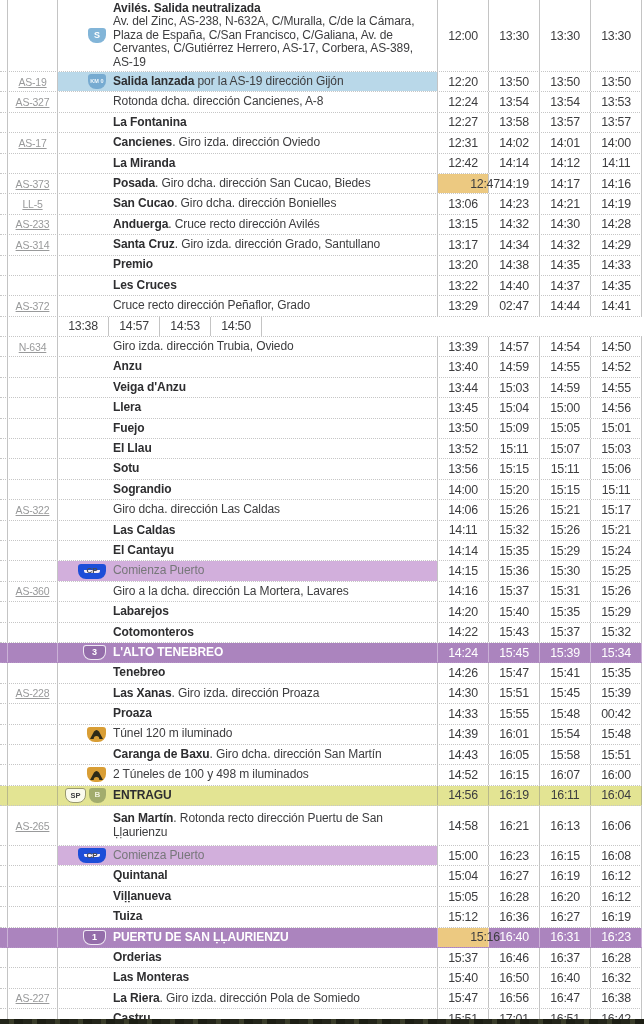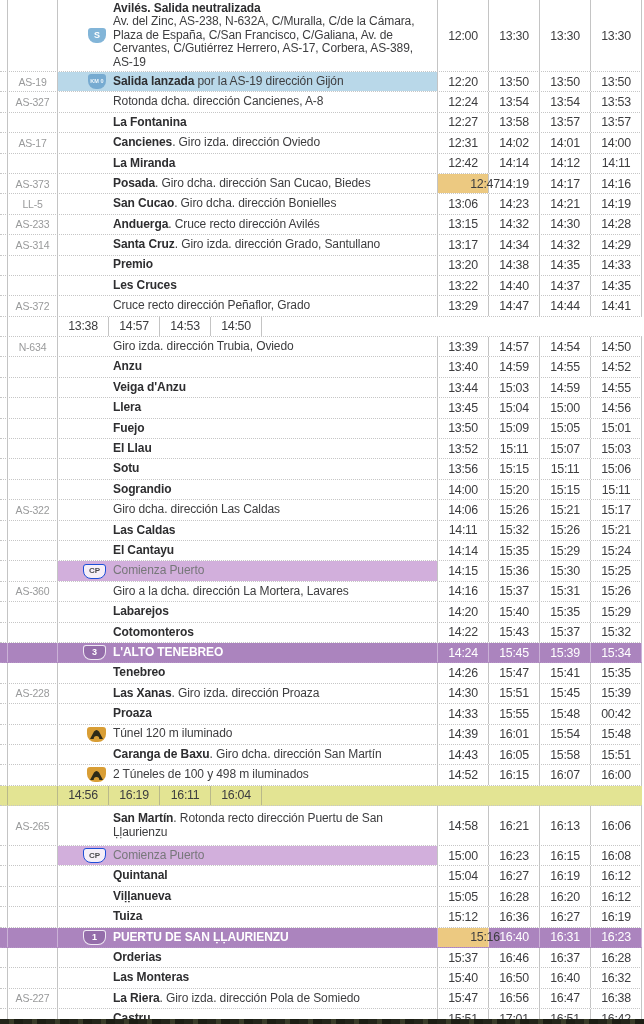--- a/index.html
+++ b/index.html
@@ -13,21 +13,21 @@
   .row {
     display:flex; align-items:stretch; height:20.4px;
     border-bottom:1px dotted #c6c6c6; background:#fff;
   }
   .row.h-tall { height:72px; }
   .row.h-two  { height:40px; }
   .c-stub { width:8px; border-right:1px solid #c4c4c4; flex:none; }
   .c-road {
     width:50px; flex:none; border-right:1px solid #c4c4c4;
     display:flex; align-items:center; justify-content:center;
-    font-size:10.5px; color:#999a9b; letter-spacing:-0.2px;
+    font-size:10.5px; color:#999a9b; letter-spacing:-0.2px;text-decoration:underline;
   }
   .c-main { flex:1; min-width:0; display:flex; align-items:center; border-right:1px solid #c4c4c4; }
   .icons {
     width:55px; flex:none; display:flex; align-items:center; justify-content:flex-end;
     gap:3px; padding-right:7px;
   }
   .desc {
     flex:1; min-width:0; padding-right:8px;
     font-size:12px; line-height:1.12; color:#3d3d3f; letter-spacing:-0.1px;
   }
@@ -51,21 +51,21 @@
   .c-time.tan { background:#ecc981; color:#3d3d3f !important;padding-left:44px; }
   
   .badge {
     height:15px; min-width:18px; padding:0 2.5px; flex:none;
     display:flex; align-items:center; justify-content:center;
     font-weight:bold; font-size:8.5px; line-height:1;
     border-radius:3px 3px 8px 8px; letter-spacing:0;
   }
   .badge.b-start { background:#82b5d8; color:#fff; font-size:9px; }
   .badge.b-km0   { background:#77abd1; color:#eef6fb; font-size:5.5px; }
-  .badge.b-cp    { background:rgba(255,255,255,.8); border:1px solid #1d4ed8; color:#4b4b4e; font-size:8px; min-width:23px; }
+  .badge.b-cp    { background:rgba(255,255,255,.8); border:6px solid #1d4ed8; color:#4b4b4e; font-size:8px; min-width:23px; }
   .badge.b-cat   { background:rgba(90,50,120,.28); border:1px solid rgba(255,255,255,.85); color:#fff; font-size:9px; min-width:23px; }
   .badge.b-sp    { background:#fbfbee; border:1px solid #99996f; color:#3c3c3e; font-size:7.5px; min-width:21px; }
   .badge.b-bonus { background:#a2ac6d; color:#eff0da; font-size:8px; min-width:17px; }
   .badge.b-tunnel{ background:#d99e35; min-width:19px; }
   .photo-band {
     position:absolute; left:0; bottom:0; width:644px; height:5px;
     background:repeating-linear-gradient(90deg,#23251a 0 9px,#3a3d2a 9px 14px,#1c1e14 14px 23px);
   }
 </style>
 </head>
@@ -222,21 +222,21 @@
         <div class="c-time">14:35</div>
       </div>
       <div class="row">
         <div class="c-stub"></div>
         <div class="c-road">AS-372</div>
         <div class="c-main">
           <div class="icons"></div>
           <div class="desc"><span>Cruce recto dirección Peñaflor, Grado</span></div>
         </div>
         <div class="c-time">13:29</div>
-        <div class="c-time">14:47</div>
+        <div class="c-time">02:47</div>
         <div class="c-time">14:44</div>
         <div class="c-time">14:41</div>
       </div>
       <div class="row">
         <div class="c-stub"></div>
         <div class="c-road"></div>
         <div class="c-time">13:38</div>
         <div class="c-time">14:57</div>
         <div class="c-time">14:53</div>
         <div class="c-time">14:50</div>
@@ -517,20 +517,27 @@
           <div class="desc"><span>2 Túneles de 100 y 498 m iluminados</span></div>
         </div>
         <div class="c-time">14:52</div>
         <div class="c-time">16:15</div>
         <div class="c-time">16:07</div>
         <div class="c-time">16:00</div>
       </div>
       <div class="row hl-sprint">
         <div class="c-stub"></div>
         <div class="c-road"></div>
+        <div class="c-main">
+          <div class="icons">
+            <span class="badge b-sp">SP</span>
+            <span class="badge b-bonus">B</span>
+          </div>
+          <div class="desc"><b>ENTRAGU</b></div>
+        </div>
         <div class="c-time">14:56</div>
         <div class="c-time">16:19</div>
         <div class="c-time">16:11</div>
         <div class="c-time">16:04</div>
       </div>
       <div class="row h-two">
         <div class="c-stub"></div>
         <div class="c-road">AS-265</div>
         <div class="c-main">
           <div class="icons"></div>

